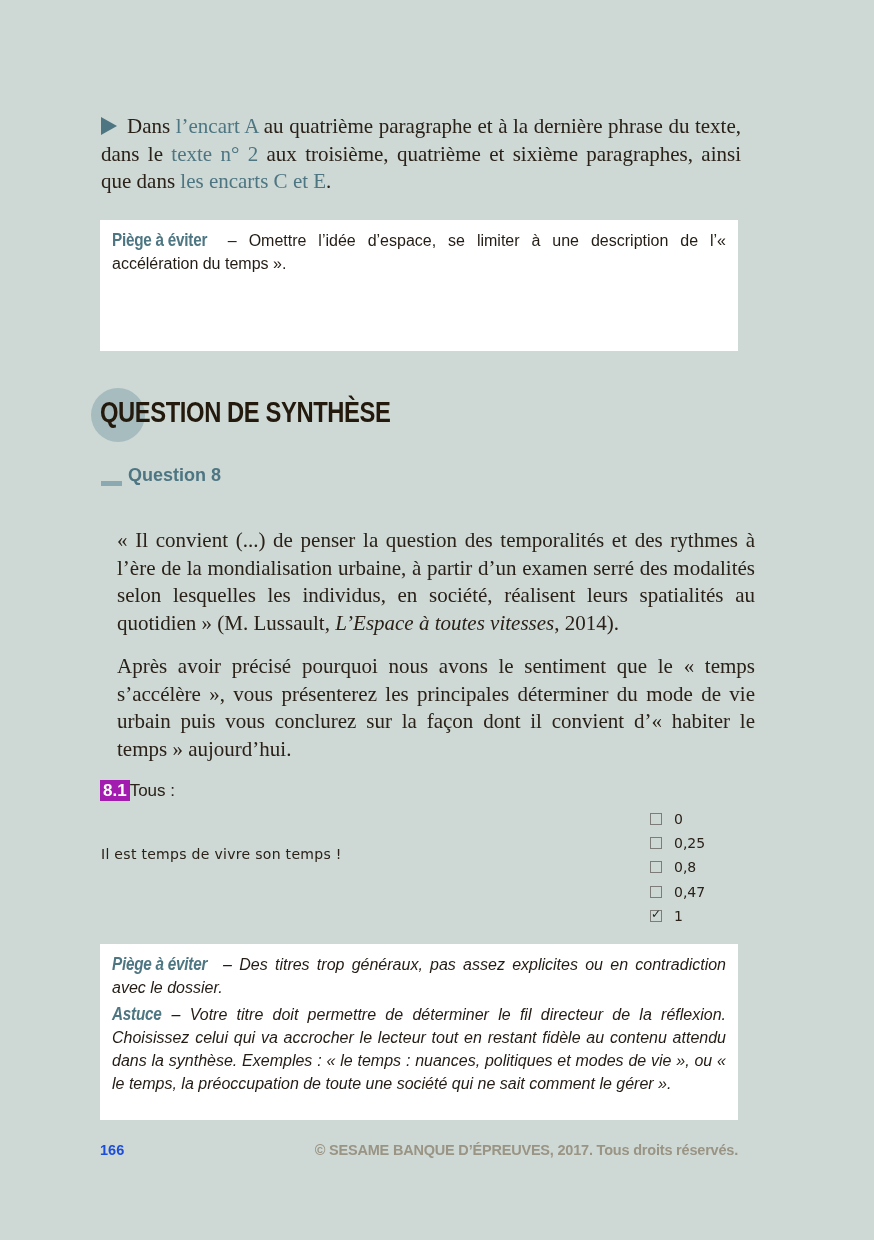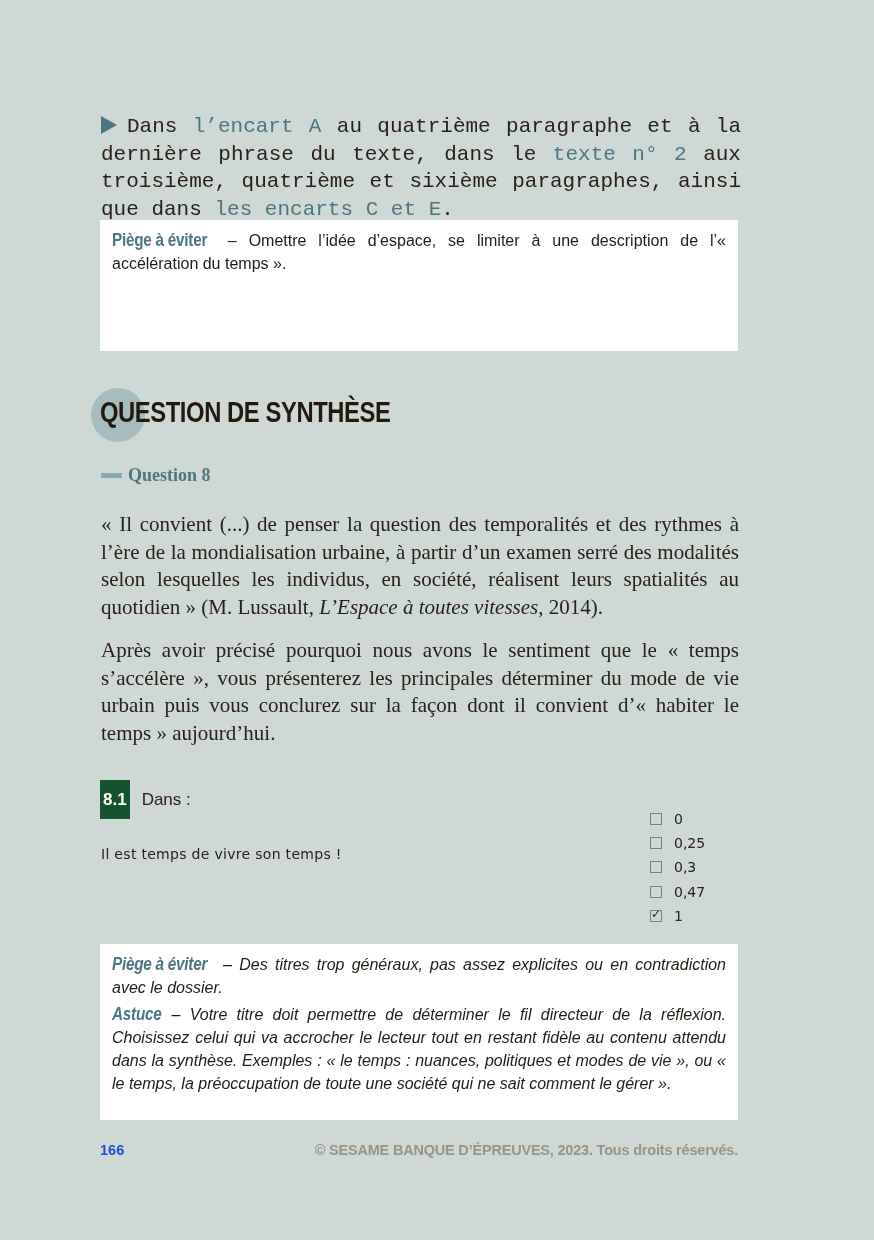--- a/index.html
+++ b/index.html
@@ -93,61 +93,61 @@
       transform: scaleX(0.82);
       transform-origin: left;
       white-space: nowrap;
     }
 
     .q-label {
       position: absolute;
       left: 101px;
       top: 465px;
       display: flex;
-      align-items: center;
-      font-family: Liberation Serif, serif;
+      align-items: flex-end;
+      font-family: Liberation Sans, sans-serif;
       font-weight: bold;
       font-size: 18px;
       color: #4d7682;
     }
     .q-dash {
       width: 21px;
       height: 5px;
       background: #8aa9b1;
       margin-right: 6px;
     }
 
     .para {
       position: absolute;
       left: 101px;
       width: 638px;
       font-size: 21px;
       line-height: 27.5px;
       text-align: justify;
-      margin: 0;
+      margin: 16px;
     }
     .para1 { top: 511px; }
     .para2 { top: 637px; }
 
     .sub {
       position: absolute;
       left: 100px;
       top: 780px;
       display: flex;
       align-items: center;
       font-family: "Liberation Sans", sans-serif;
       font-size: 17px;
     }
     .sub-num {
-      background: #14532d;
+      background: #a21caf;
       color: #ffffff;
       font-weight: bold;
-      padding: 9px 3px;
+      padding: 0 3px;
       line-height: 21px;
-      margin-right: 12px;
+      margin-right: 0;
     }
 
     .handwritten {
       position: absolute;
       left: 101px;
       top: 846px;
       font-family: "DejaVu Sans", sans-serif;
       font-size: 14px;
       letter-spacing: 0.3px;
       color: #2a2118;
@@ -194,21 +194,21 @@
       font-family: "Liberation Sans", sans-serif;
       font-weight: bold;
       font-size: 14.5px;
     }
     .page-num { color: #1d4ed8; }
     .copyright { color: #9a9484; letter-spacing: -0.2px; }
   </style>
 </head>
 <body>
 
-<p class="intro serif" style="margin:0;font-family:Liberation Mono, monospace;">
+<p class="intro serif" style="margin:0;">
   <span class="tri"></span><span>Dans </span><span class="accent">l’encart A</span><span> au quatrième paragraphe et à la dernière phrase du texte, dans le </span><span class="accent">texte n° 2</span><span> aux troisième, quatrième et sixième paragraphes, ainsi que dans </span><span class="accent">les encarts C et E</span><span>.</span>
 </p>
 
 <div class="box box1 sans">
   <p><span class="kw">Piège à éviter</span><span> – Omettre l’idée d’espace, se limiter à une description de l’« accélération du temps ».</span></p>
 </div>
 
 <div class="circle"></div>
 <div class="section-title">QUESTION DE SYNTHÈSE</div>
 
@@ -218,49 +218,49 @@
 </div>
 
 <p class="para para1 serif">
   <span>« Il convient (...) de penser la question des temporalités et des rythmes à l’ère de la mondialisation urbaine, à partir d’un examen serré des modalités selon lesquelles les individus, en société, réalisent leurs spatialités au quotidien » (M. Lussault, </span><i>L’Espace à toutes vitesses</i><span>, 2014).</span>
 </p>
 
 <p class="para para2 serif">Après avoir précisé pourquoi nous avons le sentiment que le « temps s’accélère », vous présenterez les principales déterminer du mode de vie urbain puis vous conclurez sur la façon dont il convient d’« habiter le temps » aujourd’hui.</p>
 
 <div class="sub">
   <span class="sub-num">8.1</span>
-  <span>Dans :</span>
+  <span>Tous :</span>
 </div>
 
 <div class="handwritten">Il est temps de vivre son temps !</div>
 
 <div class="scale">
   <div class="opt">
     <span class="cb"></span>
     <span>0</span>
   </div>
   <div class="opt">
     <span class="cb"></span>
     <span>0,25</span>
   </div>
   <div class="opt">
     <span class="cb"></span>
-    <span>0,3</span>
+    <span>0,8</span>
   </div>
   <div class="opt">
     <span class="cb"></span>
     <span>0,47</span>
   </div>
   <div class="opt">
     <span class="cb checked"></span>
     <span>1</span>
   </div>
 </div>
 
 <div class="box box2 sans">
   <p><span class="kw">Piège à éviter</span><span> – Des titres trop généraux, pas assez explicites ou en contradiction avec le dossier.</span></p>
   <p><span class="kw">Astuce</span><span> – Votre titre doit permettre de déterminer le fil directeur de la réflexion. Choisissez celui qui va accrocher le lecteur tout en restant fidèle au contenu attendu dans la synthèse. Exemples : « le temps : nuances, politiques et modes de vie », ou « le temps, la préoccupation de toute une société qui ne sait comment le gérer ».</span></p>
 </div>
 
 <div class="footer">
   <span class="page-num">166</span>
-  <span class="copyright">© SESAME BANQUE D’ÉPREUVES, 2023. Tous droits réservés.</span>
+  <span class="copyright">© SESAME BANQUE D’ÉPREUVES, 2017. Tous droits réservés.</span>
 </div>
 
 </body></html>

